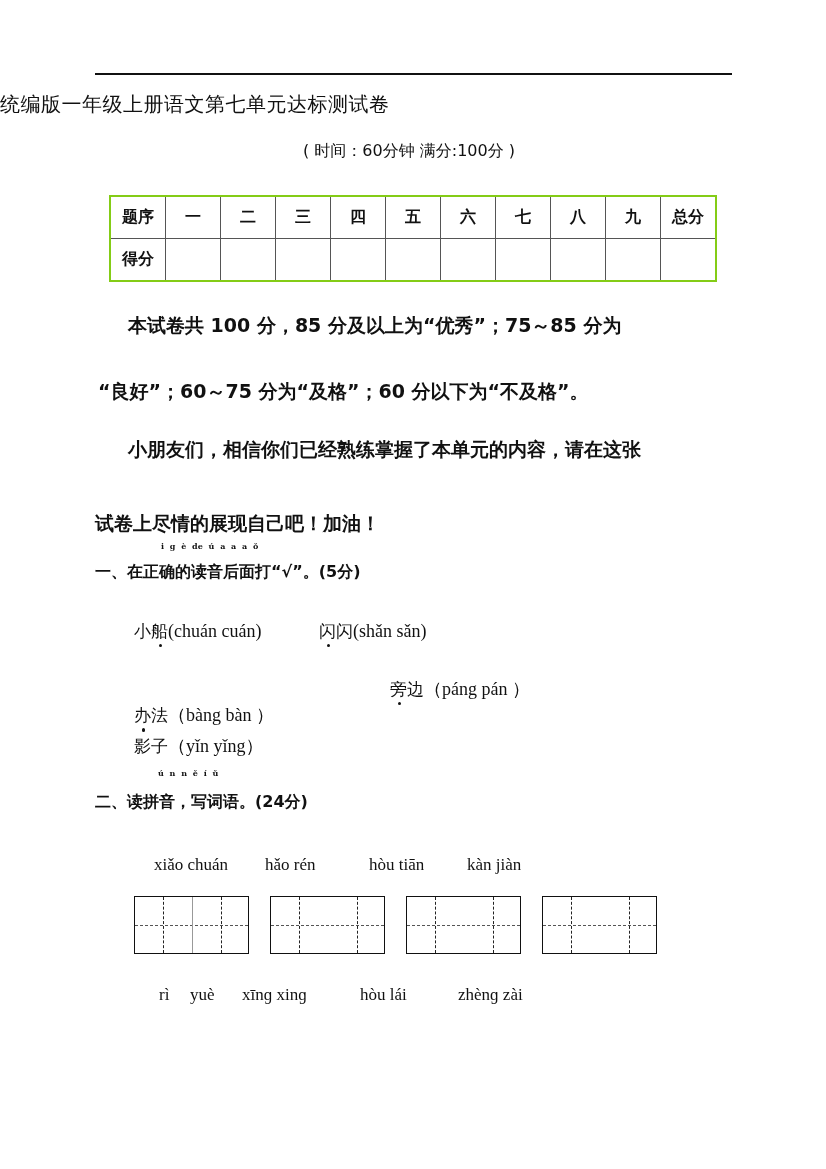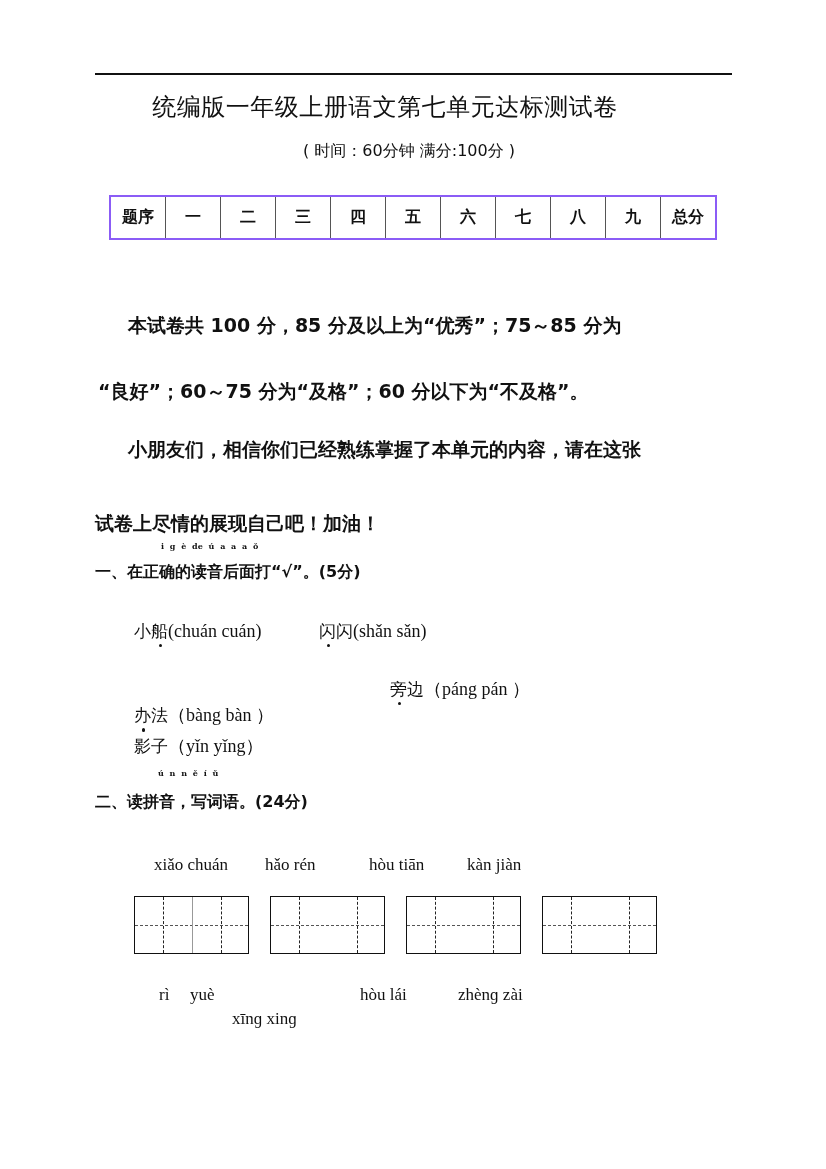--- a/index.html
+++ b/index.html
@@ -1,26 +1,26 @@
 <!DOCTYPE html>
 <html><head>
 <meta charset="utf-8">
 <style>
   html, body { margin:0; padding:0; background:#fff; }
   body { width:826px; height:1169px; position:relative; overflow:hidden; color:#111;
          font-family:"DejaVu Sans", sans-serif; }
   .abs { position:absolute; white-space:nowrap; }
   .rule { position:absolute; left:95px; top:73px; width:637px; height:2px; background:#111; }
-  .title { left:0; width:770px; top:91px; text-align:center; font-size:24px; letter-spacing:0.5px; }
+  .title { left:0; width:770px; top:91px; text-align:left; font-size:20px; letter-spacing:0.5px; }
   .subtitle { left:0; width:818px; top:141px; text-align:center; font-size:16px; }
   table.score { position:absolute; left:109px; top:195px; border-collapse:collapse; }
   table.score td { border:1.5px solid #555; height:41px; width:54px; text-align:center;
                    font-weight:bold; font-size:16px; padding:0; }
   table.score td.first { width:54px; }
-  table.score { border:2px solid #8b5cf6; }
+  table.score { border:2px solid #84cc16; }
   .bold-p { font-weight:bold; font-size:19px; }
   .tiny-py { font-family:"DejaVu Serif", serif; font-size:8px; font-weight:bold; letter-spacing:0;margin-left:20px; }
   .sec { font-weight:bold; font-size:16px; }
   .item { font-family:"Liberation Serif", serif; font-size:18px; }
   .item .hz { font-family:"DejaVu Serif", serif; font-size:17px; }
   .dot { position:relative; }
   .dot::after { content:""; position:absolute; left:50%; bottom:-6px; width:3px; height:3px; margin-left:-1px;
                 background:#111; border-radius:50%; }
   .dot-top::before { content:""; position:absolute; left:50%; top:-7px; width:3px; height:3px; margin-left:-1px;
                 background:#111; border-radius:50%; }
@@ -44,20 +44,33 @@
     <td>一</td>
     <td>二</td>
     <td>三</td>
     <td>四</td>
     <td>五</td>
     <td>六</td>
     <td>七</td>
     <td>八</td>
     <td>九</td>
     <td>总分</td>
+  </tr>
+  <tr>
+    <td class="first">得分</td>
+    <td></td>
+    <td></td>
+    <td></td>
+    <td></td>
+    <td></td>
+    <td></td>
+    <td></td>
+    <td></td>
+    <td></td>
+    <td></td>
   </tr>
 </tbody>
   </table>
 
 <div class="abs bold-p" style="left:128px; top:313px;">本试卷共 100 分，85 分及以上为“优秀”；75～85 分为</div>
 <div class="abs bold-p" style="left:98px; top:379px;">“良好”；60～75 分为“及格”；60 分以下为“不及格”。</div>
 <div class="abs bold-p" style="left:128px; top:437px;">小朋友们，相信你们已经熟练掌握了本单元的内容，请在这张</div>
 <div class="abs bold-p" style="left:95px; top:502px;margin-top:9px;">试卷上尽情的展现自己吧！加油！</div>
 
 <div class="abs tiny-py" style="left:141px; top:541px; word-spacing:3px;">i   g   è  de  ú   a   a   a   ǒ</div>
@@ -104,15 +117,15 @@
   <div class="v" style="left:86px;"></div>
 </div>
 <div class="box" style="left:542px;">
   <div class="h"></div>
   <div class="v" style="left:28px;"></div>
   <div class="v" style="left:86px;"></div>
 </div>
 
 <div class="abs py" style="left:159px; top:985px;">rì</div>
 <div class="abs py" style="left:190px; top:985px;">yuè</div>
-<div class="abs py" style="left:232px; top:985px;margin-top:24px;">xīnɡ xinɡ</div>
+<div class="abs py" style="left:242px; top:985px;">xīnɡ xinɡ</div>
 <div class="abs py" style="left:360px; top:985px;">hòu  lái</div>
 <div class="abs py" style="left:458px; top:985px;">zhènɡ  zài</div>
 
 </body></html>

